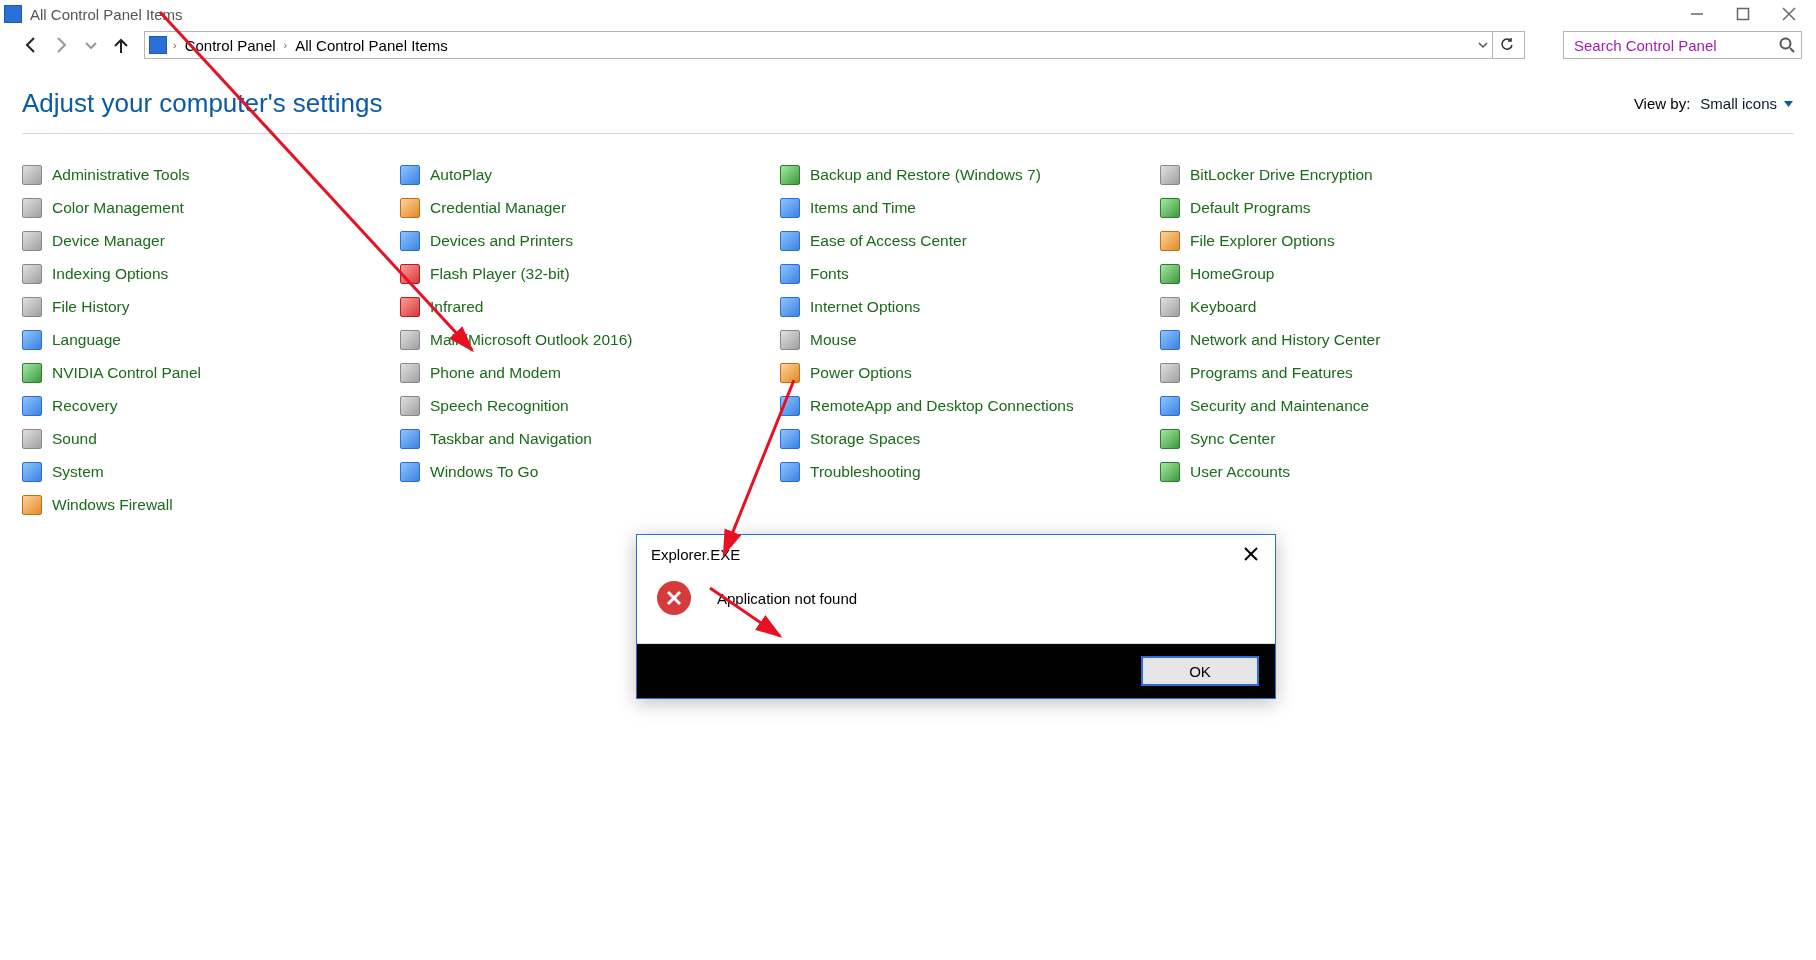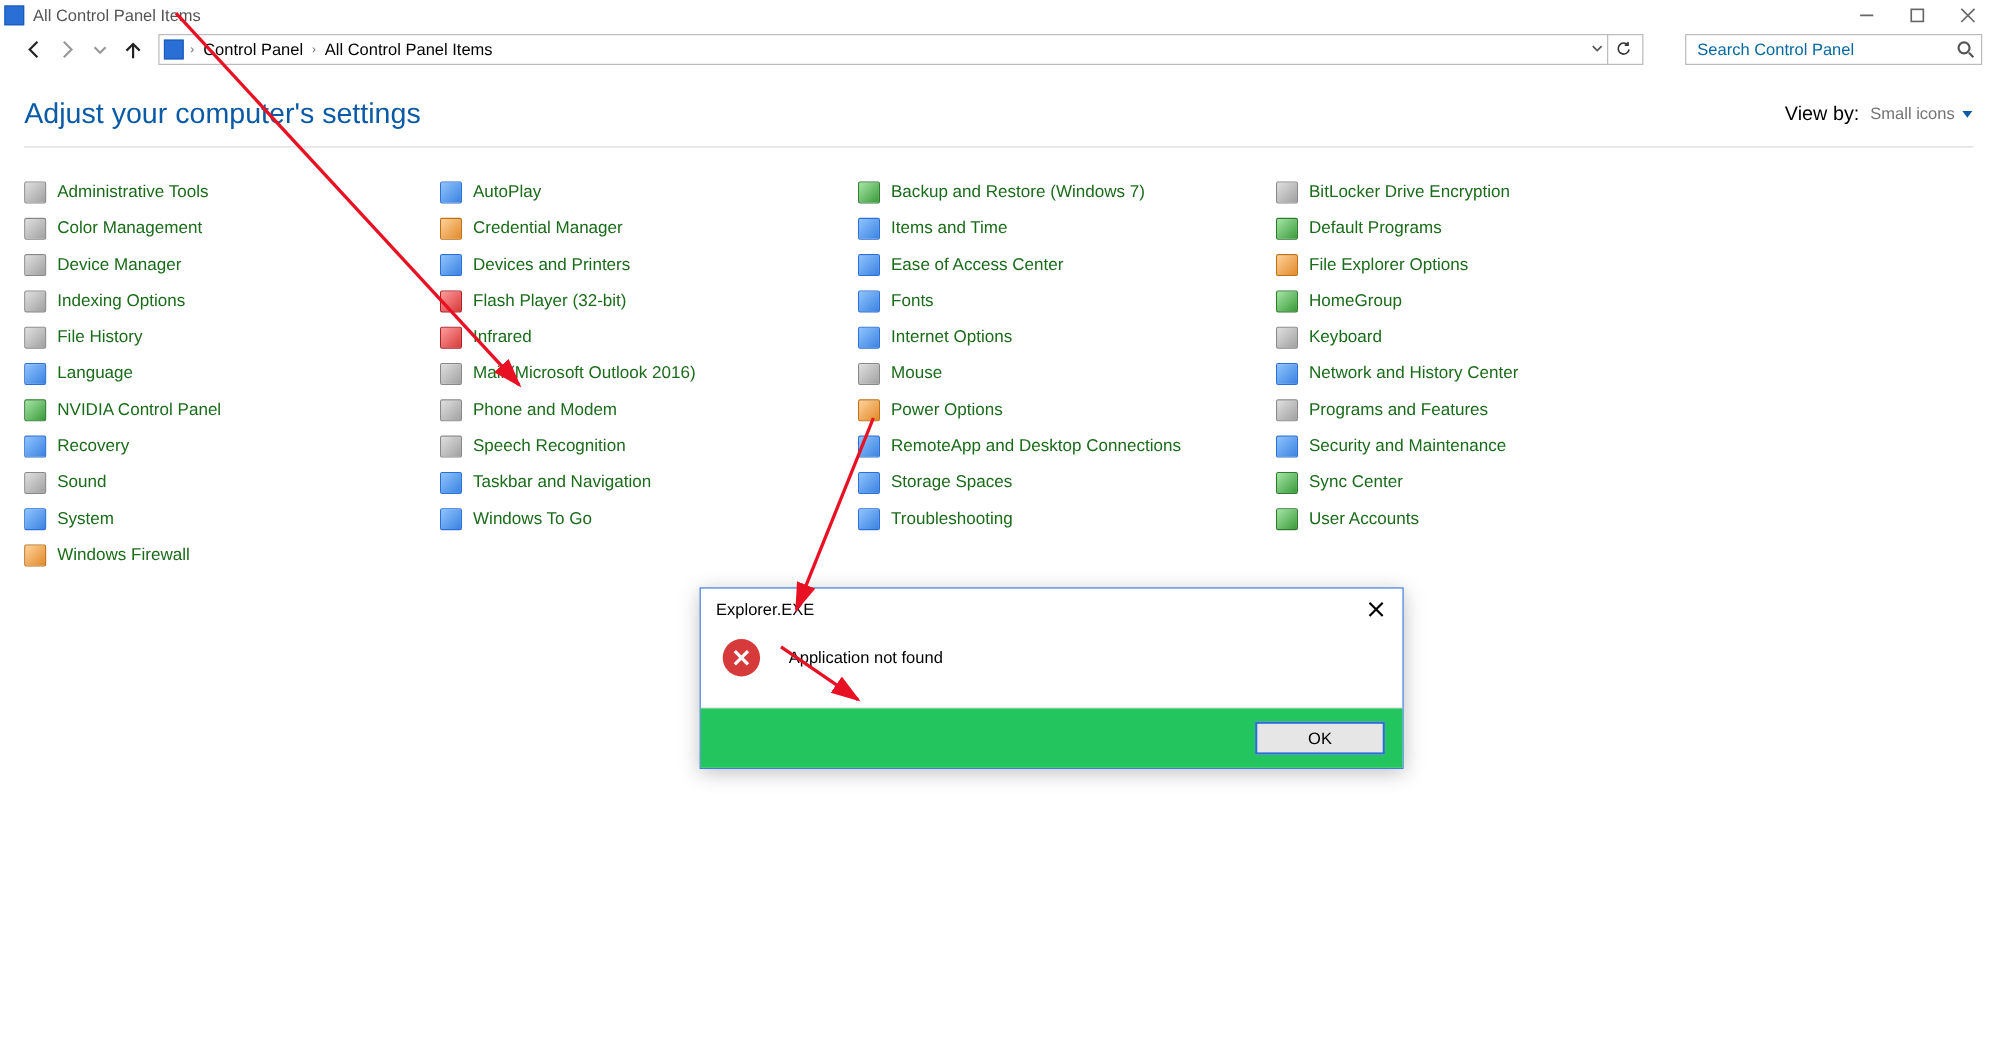--- a/index.html
+++ b/index.html
@@ -70,47 +70,47 @@
   }
   .crumb-sep { color: #666; font-size: 11px; padding: 0 2px; }
   .addr-wrap .spacer { flex: 1; }
   .addr-dd { width: 18px; text-align: center; color: #555; }
   .addr-refresh {
     width: 28px; height: 28px;
     border-left: 1px solid #b5b5b5;
     display: flex; align-items: center; justify-content: center;
   }
   .searchbox {
-    width: 270px; height: 28px;
+    width: 239px; height: 28px;
     border: 1px solid #b5b5b5;
     margin-left: 34px;
     display: flex; align-items: center;
     padding: 0 6px 0 10px;
-    color: #0369a1;
+    color: #a21caf;
     font-style: normal;
   }
   .searchbox .spacer { flex: 1; }
   .searchbox svg { width: 16px; height: 16px; stroke: #555; stroke-width: 2; fill: none; }
   
   .main {
     padding: 26px 22px 0 22px;
   }
   .hdr-row {
     display: flex;
     align-items: center;
     margin-bottom: 14px;
   }
   .page-title {
     color: #0a5aa6;
     font-size: 26px;
     font-weight: 400;
   }
   .hdr-row .spacer { flex: 1; }
-  .viewby-lbl { color: #000; font-size: 18px; margin-right: 10px; }
-  .viewby-val { color: #737373; font-size: 15px; display: flex; align-items: center; gap: 6px; }
+  .viewby-lbl { color: #000; font-size: 15px; margin-right: 10px; }
+  .viewby-val { color: #0f172a; font-size: 15px; display: flex; align-items: center; gap: 6px; }
   .divider {
     height: 1px;
     background: #d8d8d8;
     margin-bottom: 24px;
   }
   
   .grid {
     display: flex;
   }
   .col {
@@ -173,21 +173,21 @@
   .err-icon {
     width: 34px; height: 34px;
     border-radius: 50%;
     background: #d63a3a;
     display: flex; align-items: center; justify-content: center;
     flex-shrink: 0;
   }
   .err-icon svg { width: 18px; height: 18px; stroke:#fff; stroke-width:3; fill:none; }
   .dlg-msg { font-size: 15px; }
   .dlg-footer {
-    background: #22c55e;
+    background: #000000;
     padding: 12px 16px;
     display: flex; justify-content: flex-end;
   }
   .ok-btn {
     width: 118px; height: 30px;
     border: 2px solid #2a6fd6;
     background: #e6e6e6;
     font-size: 15px;
     display:flex;align-items:center;justify-content:center;
   }

